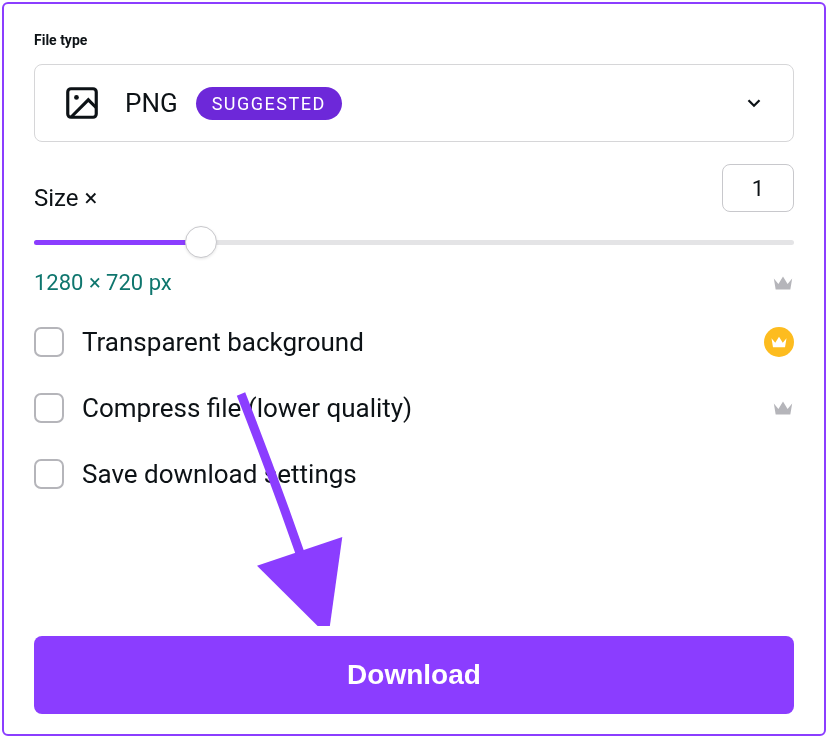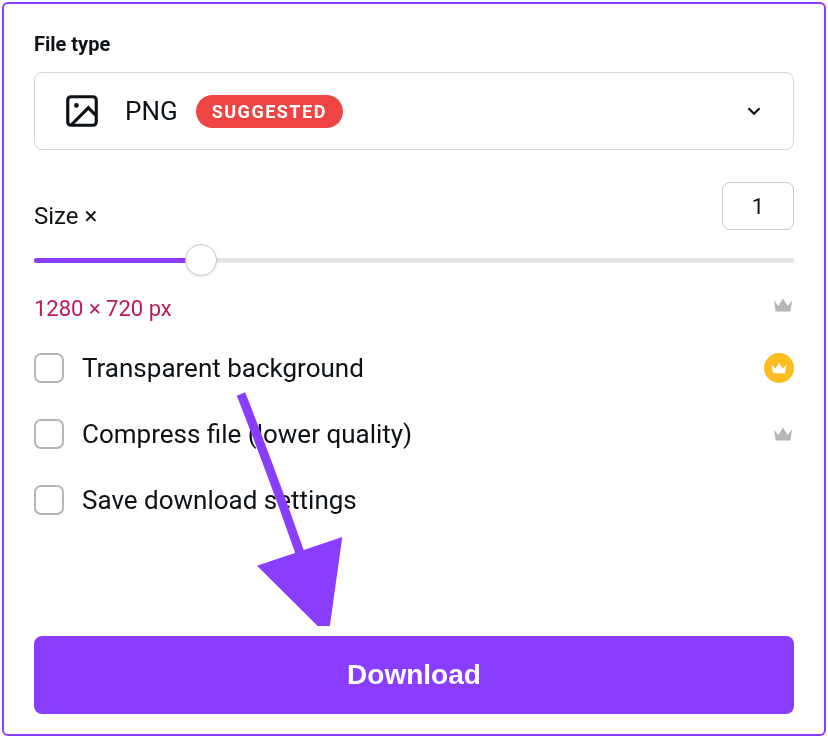--- a/index.html
+++ b/index.html
@@ -16,51 +16,51 @@
     .panel {
       border: 2px solid #8b3dff;
       border-radius: 6px;
       width: 824px;
       height: 734px;
       margin: 2px;
       padding: 28px 30px 30px 30px;
       position: relative;
     }
     .label-heading {
-      font-size: 20px;
+      font-size: 14px;
       font-weight: 700;
       color: #0d1216;
       margin-bottom: 16px;
     }
     .dropdown {
       border: 1px solid #d6d6d8;
       border-radius: 8px;
       height: 78px;
       display: flex;
       align-items: center;
       padding: 0 28px;
       cursor: pointer;
-      margin-bottom: 32px;
+      margin-bottom: 22px;
     }
     .dropdown-icon {
       width: 38px;
       height: 38px;
       flex-shrink: 0;
     }
     .dropdown-label {
       font-size: 26px;
       font-weight: 400;
       color: #0d1216;
       margin-left: 24px;
     }
     .badge {
-      background: #ef4444;
+      background: #6d28d9;
       color: #fff;
       font-size: 18px;
-      font-weight: 700;
+      font-weight: 400;
       letter-spacing: 1.5px;
       padding: 6px 16px;
       border-radius: 18px;
       margin-left: 18px;
     }
     .dropdown-spacer {
       flex: 1;
     }
     .chevron {
       width: 22px;
@@ -120,22 +120,21 @@
       box-shadow: 0 1px 3px rgba(0,0,0,0.1);
     }
     .dimensions-row {
       display: flex;
       align-items: center;
       justify-content: space-between;
       margin-bottom: 32px;
     }
     .dimensions {
       font-size: 22px;
-      color: #be185d;
-      margin-top: 8px;
+      color: #0f766e;
     }
     .crown-icon {
       width: 22px;
       height: 18px;
       fill: #b5b5ba;
     }
     .check-row {
       display: flex;
       align-items: center;
       margin-bottom: 36px;

